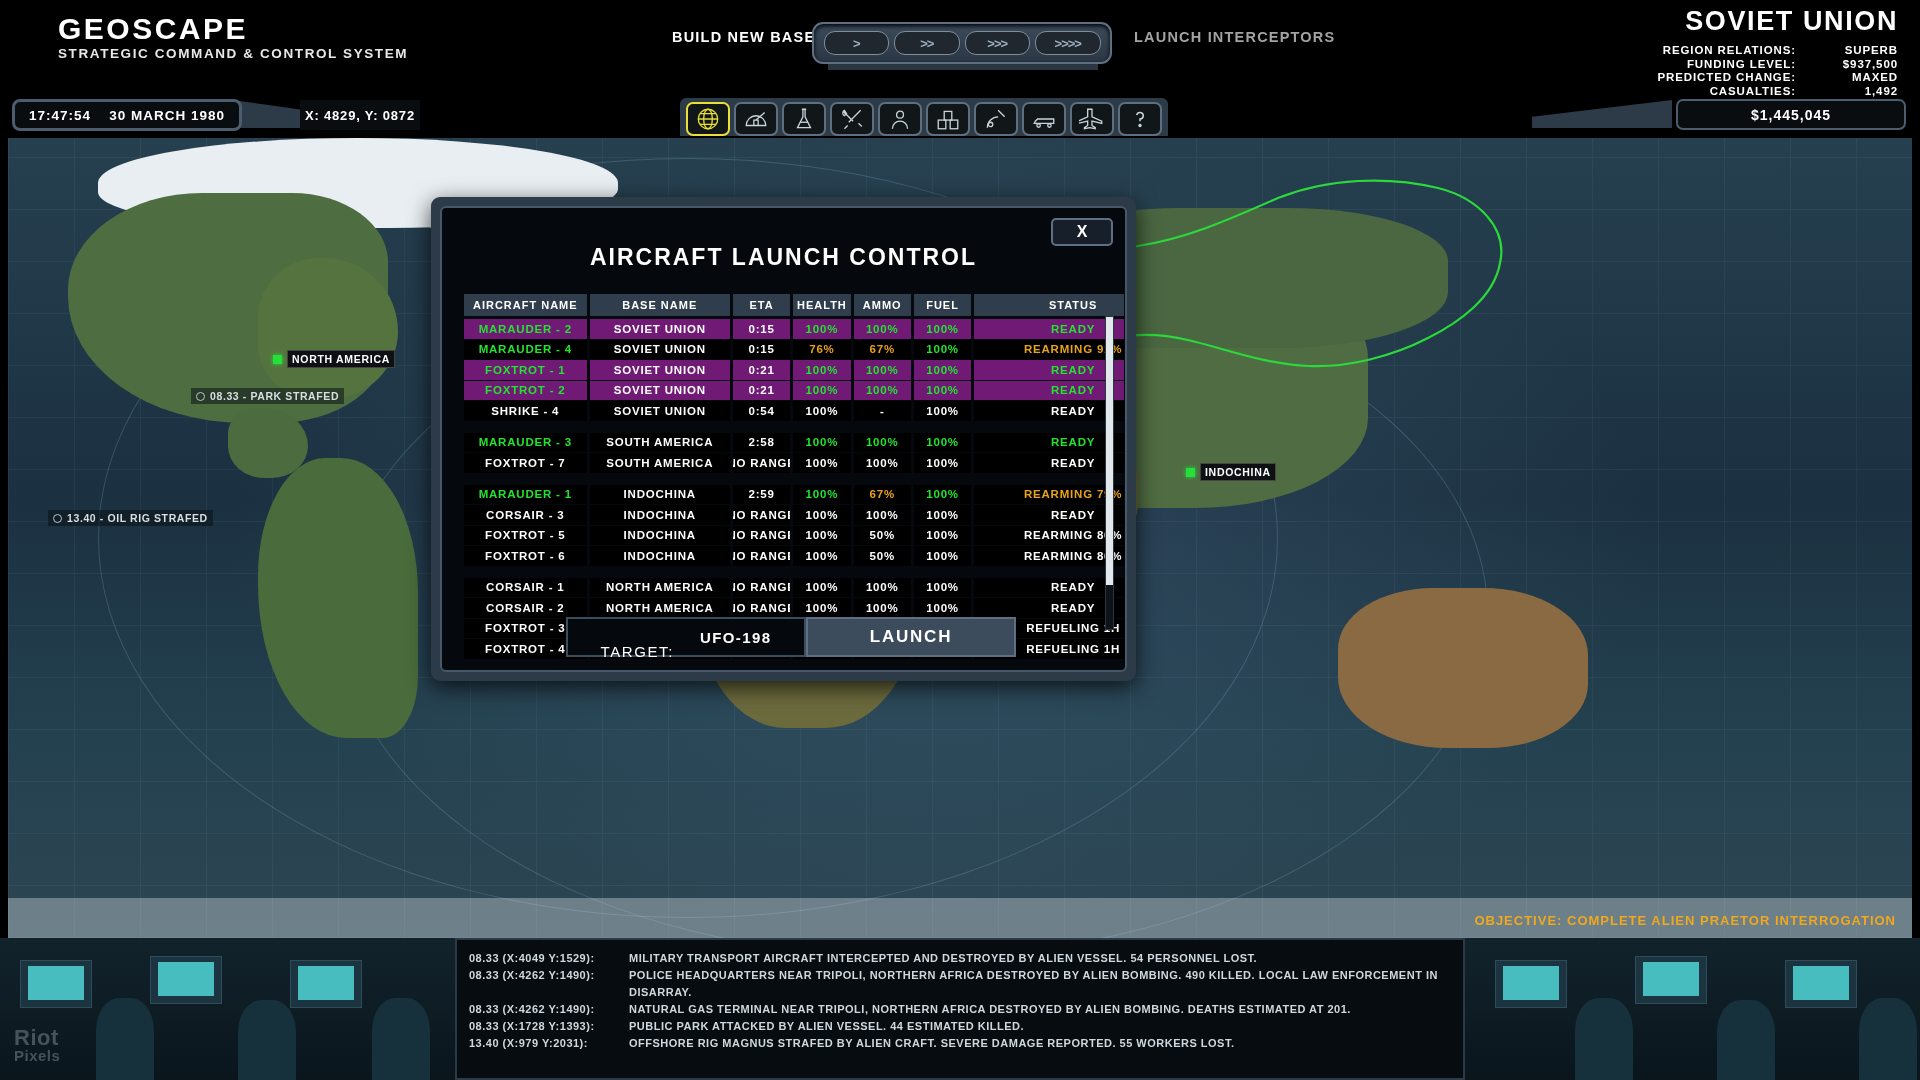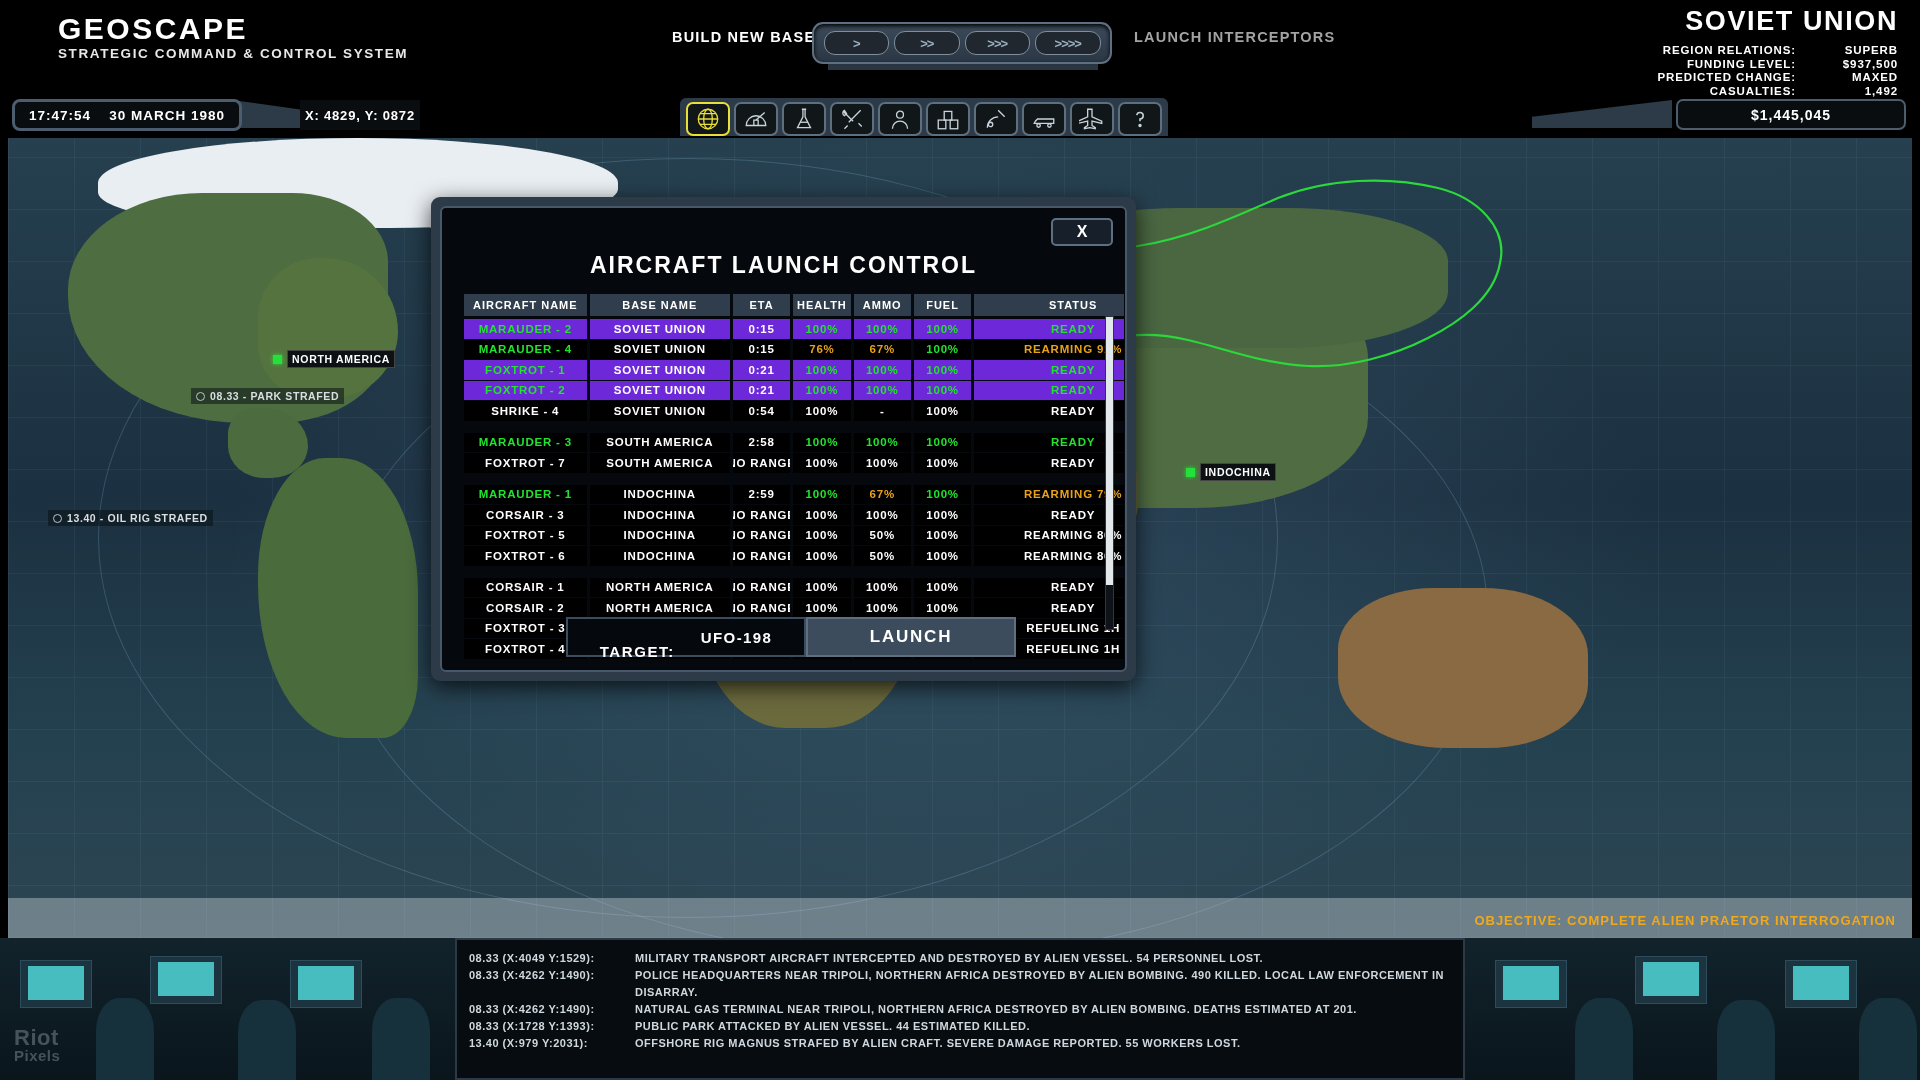--- a/index.html
+++ b/index.html
@@ -100,65 +100,65 @@
   .dlgOuter { position:absolute; left:431px; top:197px; width:705px; height:484px;
     background:#2d3a48; border-radius:9px; padding:9px;
     box-shadow:0 6px 22px rgba(0,0,0,.72); }
   .dlg { width:100%; height:100%; background:#05080c; border:2px solid #46586a;
     border-radius:6px; position:relative; }
 
   .closeBtn { position:absolute; right:12px; top:10px; width:62px; height:28px;
     background:#17202a; border:2px solid #5d6f80; border-radius:5px; color:#fff;
     font-size:16px; font-weight:bold; display:flex; align-items:center;
     justify-content:center; }
-  .dlgTitle { position:absolute; left:0; right:0; top:44px; text-align:center;
+  .dlgTitle { position:absolute; left:0; right:0; top:36px; text-align:center;
     color:#fff; font-size:23px; letter-spacing:2px; font-weight:bold; }
 
   .tbl { position:absolute; left:22px; top:86px; width:660px; }
   .trow { display:flex; gap:3px; height:19.5px; margin-bottom:1px; }
   .trow.head { height:22px; margin-bottom:3px; }
   .cell { display:flex; align-items:center; justify-content:center;
     font-size:11.5px; letter-spacing:.8px; font-weight:bold; color:#fff;
     background:#000; overflow:hidden; white-space:nowrap; }
   .trow.head .cell { background:#2f3d4c; font-size:11px; letter-spacing:1px; }
-  .trow.sel .cell { background:#6d28d9; }
+  .trow.sel .cell { background:#701a75; }
   .trow.spacer { height:10px; background:transparent; }
   .c-name { width:124px; } .c-base { width:142px; } .c-eta { width:58px; }
   .c-hp { width:58px; } .c-ammo { width:58px; } .c-fuel { width:58px; }
   .c-status { width:151px;padding-left:48px; }
   .green { color:#22e32f; } .amber { color:#e8a21c; } .white { color:#fff; }
 
   .scrollTrack { position:absolute; right:11px; top:108px; width:9px; height:314px;
     background:#0d1318; border:1px solid #2b3743; }
   .scrollThumb { position:absolute; left:0; top:0; width:100%; height:268px;
     background:#e3e8ec; }
 
   .footer { position:absolute; left:124px; bottom:13px; width:450px; height:40px;
     display:flex; }
   .targetBox { flex:1; background:#05080c; border:2px solid #3b4c5c;
     display:flex; align-items:center; justify-content:center; gap:26px; }
-  .targetBox .tl { color:#fff; font-size:15px; letter-spacing:1.6px; font-weight:bold;margin-top:28px; }
+  .targetBox .tl { color:#fff; font-size:15px; letter-spacing:1.6px; font-weight:normal;margin-top:28px; }
   .targetBox .tv { color:#fff; font-size:15px; letter-spacing:1.4px; font-weight:bold; }
   .launchBtn { width:210px; background:#3c4c5c; border:2px solid #5d6f80;
     display:flex; align-items:center; justify-content:center; color:#fff;
     font-size:17px; letter-spacing:1.8px; font-weight:bold; }
 
   
   .btm { position:absolute; left:0; bottom:0; width:1920px; height:142px;
     background:#0d1a22; }
   .btmSide { position:absolute; bottom:0; height:142px; width:455px;
     background:linear-gradient(#12232c,#0a151c); }
   .btmSide.l { left:0; } .btmSide.r { right:0; }
   .console { position:absolute; background:#1b3440; border:1px solid #2e4d5c; }
   .screen { position:absolute; background:#4fd6d6; opacity:.85; }
   .operator { position:absolute; background:#16303c; border-radius:40% 40% 0 0; }
 
   .log { position:absolute; left:455px; bottom:0; width:1010px; height:142px;
     background:#070c10; border:2px solid #2b3a46; padding:10px 12px; overflow:hidden; }
-  .logline { display:flex; gap:18px; line-height:17px; font-size:11px;
+  .logline { display:flex; gap:12px; line-height:17px; font-size:11px;
     letter-spacing:.5px; font-weight:bold; color:#cfd8de; }
   .logline .ts { width:148px; flex-shrink:0; color:#cfd8de; }
   .logline .tx { flex:1; }
 
   .riot { position:absolute; left:14px; bottom:16px; color:#6d7a82; opacity:.6;
     font-size:22px; font-weight:bold; letter-spacing:.5px; }
   .riot small { display:block; font-size:15px; margin-top:-4px; }
 </style>
 </head>
 <body>

